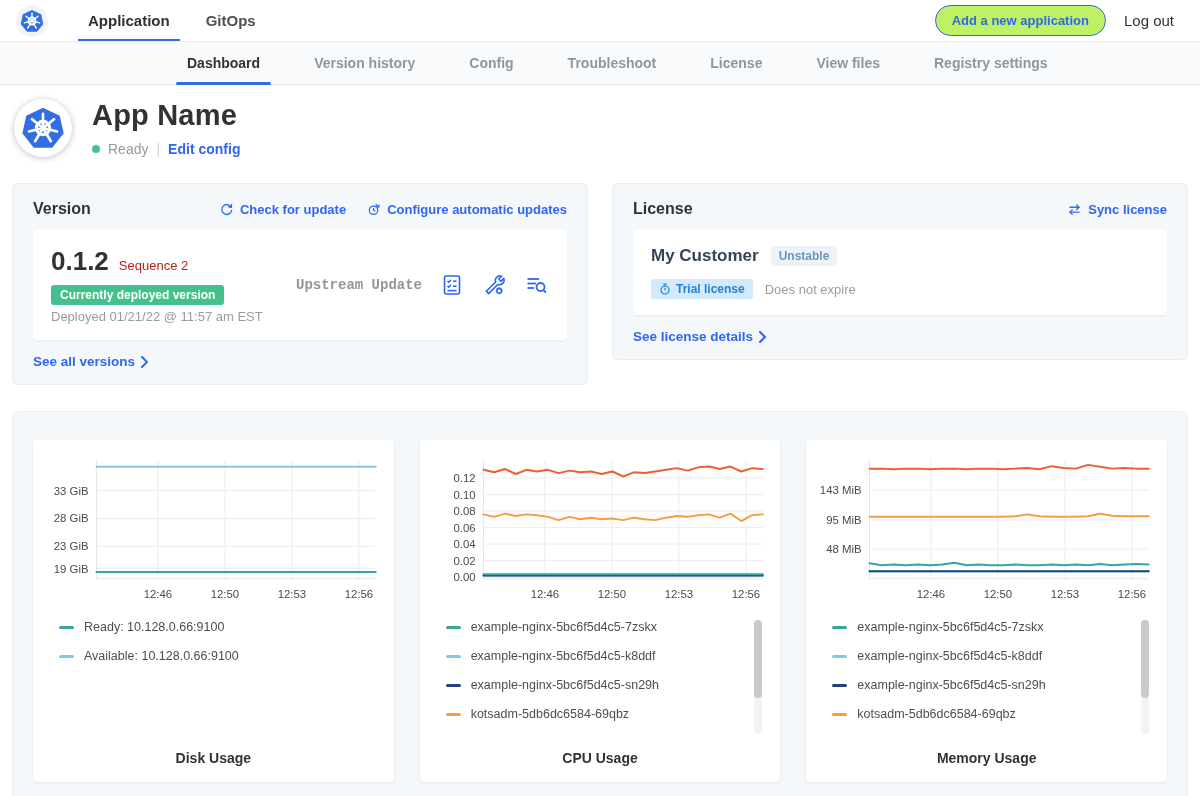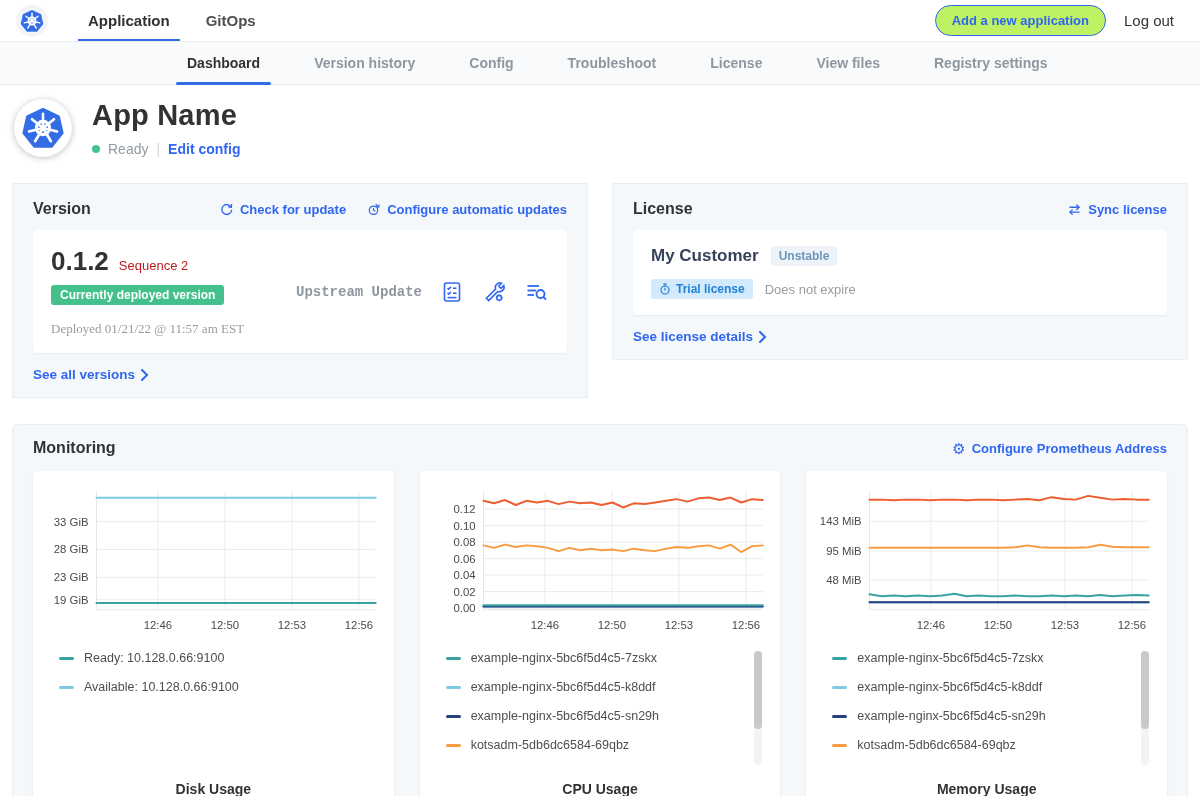--- a/index.html
+++ b/index.html
@@ -39,36 +39,36 @@
   .app-title { font-size:29px; font-weight:800; letter-spacing:.2px; }
   .app-status { display:flex; align-items:center; gap:8px; margin-top:9px; font-size:14px; }
   .status-dot { width:8px; height:8px; border-radius:50%; background:#44c08d; }
   .status-text { color:#959ba3; }
   .status-sep { color:#d0d5da; }
   .edit-config { color:#3066f0; font-weight:700; cursor:pointer; font-size:14px; }
 
   
   .content { padding:0 12px; }
   .cards-row { display:flex; gap:24px; align-items:flex-start; margin-top:12px; }
-  .card { flex:1; background:#f4f8fb; border:1px solid #e9eef3; border-radius:1px; padding:16px 20px 14px; }
+  .card { flex:1; background:#f4f8fb; border:1px solid #e9eef3; border-radius:6px; padding:16px 20px 14px; }
   .card-header { display:flex; justify-content:space-between; align-items:center; }
   .card-title { font-size:16px; font-weight:800; }
   .card-actions { display:flex; gap:20px; }
   .action-link { display:inline-flex; align-items:center; gap:6px; color:#3066f0; font-size:13px;
                  font-weight:700; cursor:pointer; white-space:nowrap; }
   .inner-box { background:#fff; border-radius:4px; margin-top:12px; box-shadow:0 1px 2px rgba(0,0,0,.06);
                padding:16px 18px; }
   .version-inner { display:flex; align-items:center; }
   .version-left { width:245px; flex:none; }
   .version-row { display:flex; align-items:baseline; gap:10px; }
   .version-number { font-size:26px; font-weight:800; }
   .sequence { font-size:13px; color:#b91c1c; }
   .deployed-badge { display:inline-block; margin-top:8px; background:#44c08d; color:#fff; font-size:12px;
                     font-weight:700; padding:3px 9px; border-radius:3px; }
-  .deployed-date { margin-top:16px; font-size:13px; color:#9b9b9b;font-family:Liberation Serif, serif; }
+  .deployed-date { margin-top:4px; font-size:13px; color:#9b9b9b; }
   .version-source { flex:1; color:#8f969e; font-size:14px; font-weight:700;font-family:Liberation Mono, monospace; }
   .version-icons { display:flex; gap:16px; align-items:center; }
   .icon-btn { width:26px; height:26px; cursor:pointer; display:flex; align-items:center; justify-content:center; }
   .footer-link { display:inline-flex; align-items:center; gap:5px; margin-top:14px; color:#3066f0;
                  font-size:13.5px; font-weight:700; cursor:pointer; }
   .license-row1 { display:flex; align-items:center; gap:12px; }
   .customer-name { font-size:17px; font-weight:700; color:#36435c; }
   .channel-badge { background:#eef3f9; color:#6d96ba; font-size:12px; font-weight:600; padding:3px 8px; border-radius:3px; }
   .license-row2 { display:flex; align-items:center; gap:12px; margin-top:13px; }
   .type-badge { display:inline-flex; align-items:center; gap:5px; background:#d2eafc; color:#2582d6;
@@ -276,27 +276,20 @@
         <span>See license details</span>
         <svg width="9" height="12" viewBox="0 0 8 12" fill="none" stroke="#3066f0" stroke-width="2" stroke-linecap="round">
           <polyline points="1.5,1 6.5,6 1.5,11"></polyline>
         </svg>
       </div>
     </div>
   </div>
 </div>
 
 <div class="monitoring">
-  <div class="monitoring-header">
-    <div class="card-title">Monitoring</div>
-    <span class="action-link">
-      <span class="gear-glyph">⚙</span>
-      <span>Configure Prometheus Address</span>
-    </span>
-  </div>
 
   <div class="charts-row">
     <div class="chart-card">
       <svg class="chart" viewBox="0 0 340 158">
           <line x1="114.03999999999999" y1="8" x2="114.03999999999999" y2="128" stroke="#ececec" stroke-width="1"></line>
           <text x="114.03999999999999" y="147" text-anchor="middle" fill="#4a4a4a" font-size="11.5">12:46</text>
           <line x1="181.72" y1="8" x2="181.72" y2="128" stroke="#ececec" stroke-width="1"></line>
           <text x="181.72" y="147" text-anchor="middle" fill="#4a4a4a" font-size="11.5">12:50</text>
           <line x1="249.39999999999998" y1="8" x2="249.39999999999998" y2="128" stroke="#ececec" stroke-width="1"></line>
           <text x="249.39999999999998" y="147" text-anchor="middle" fill="#4a4a4a" font-size="11.5">12:53</text>

